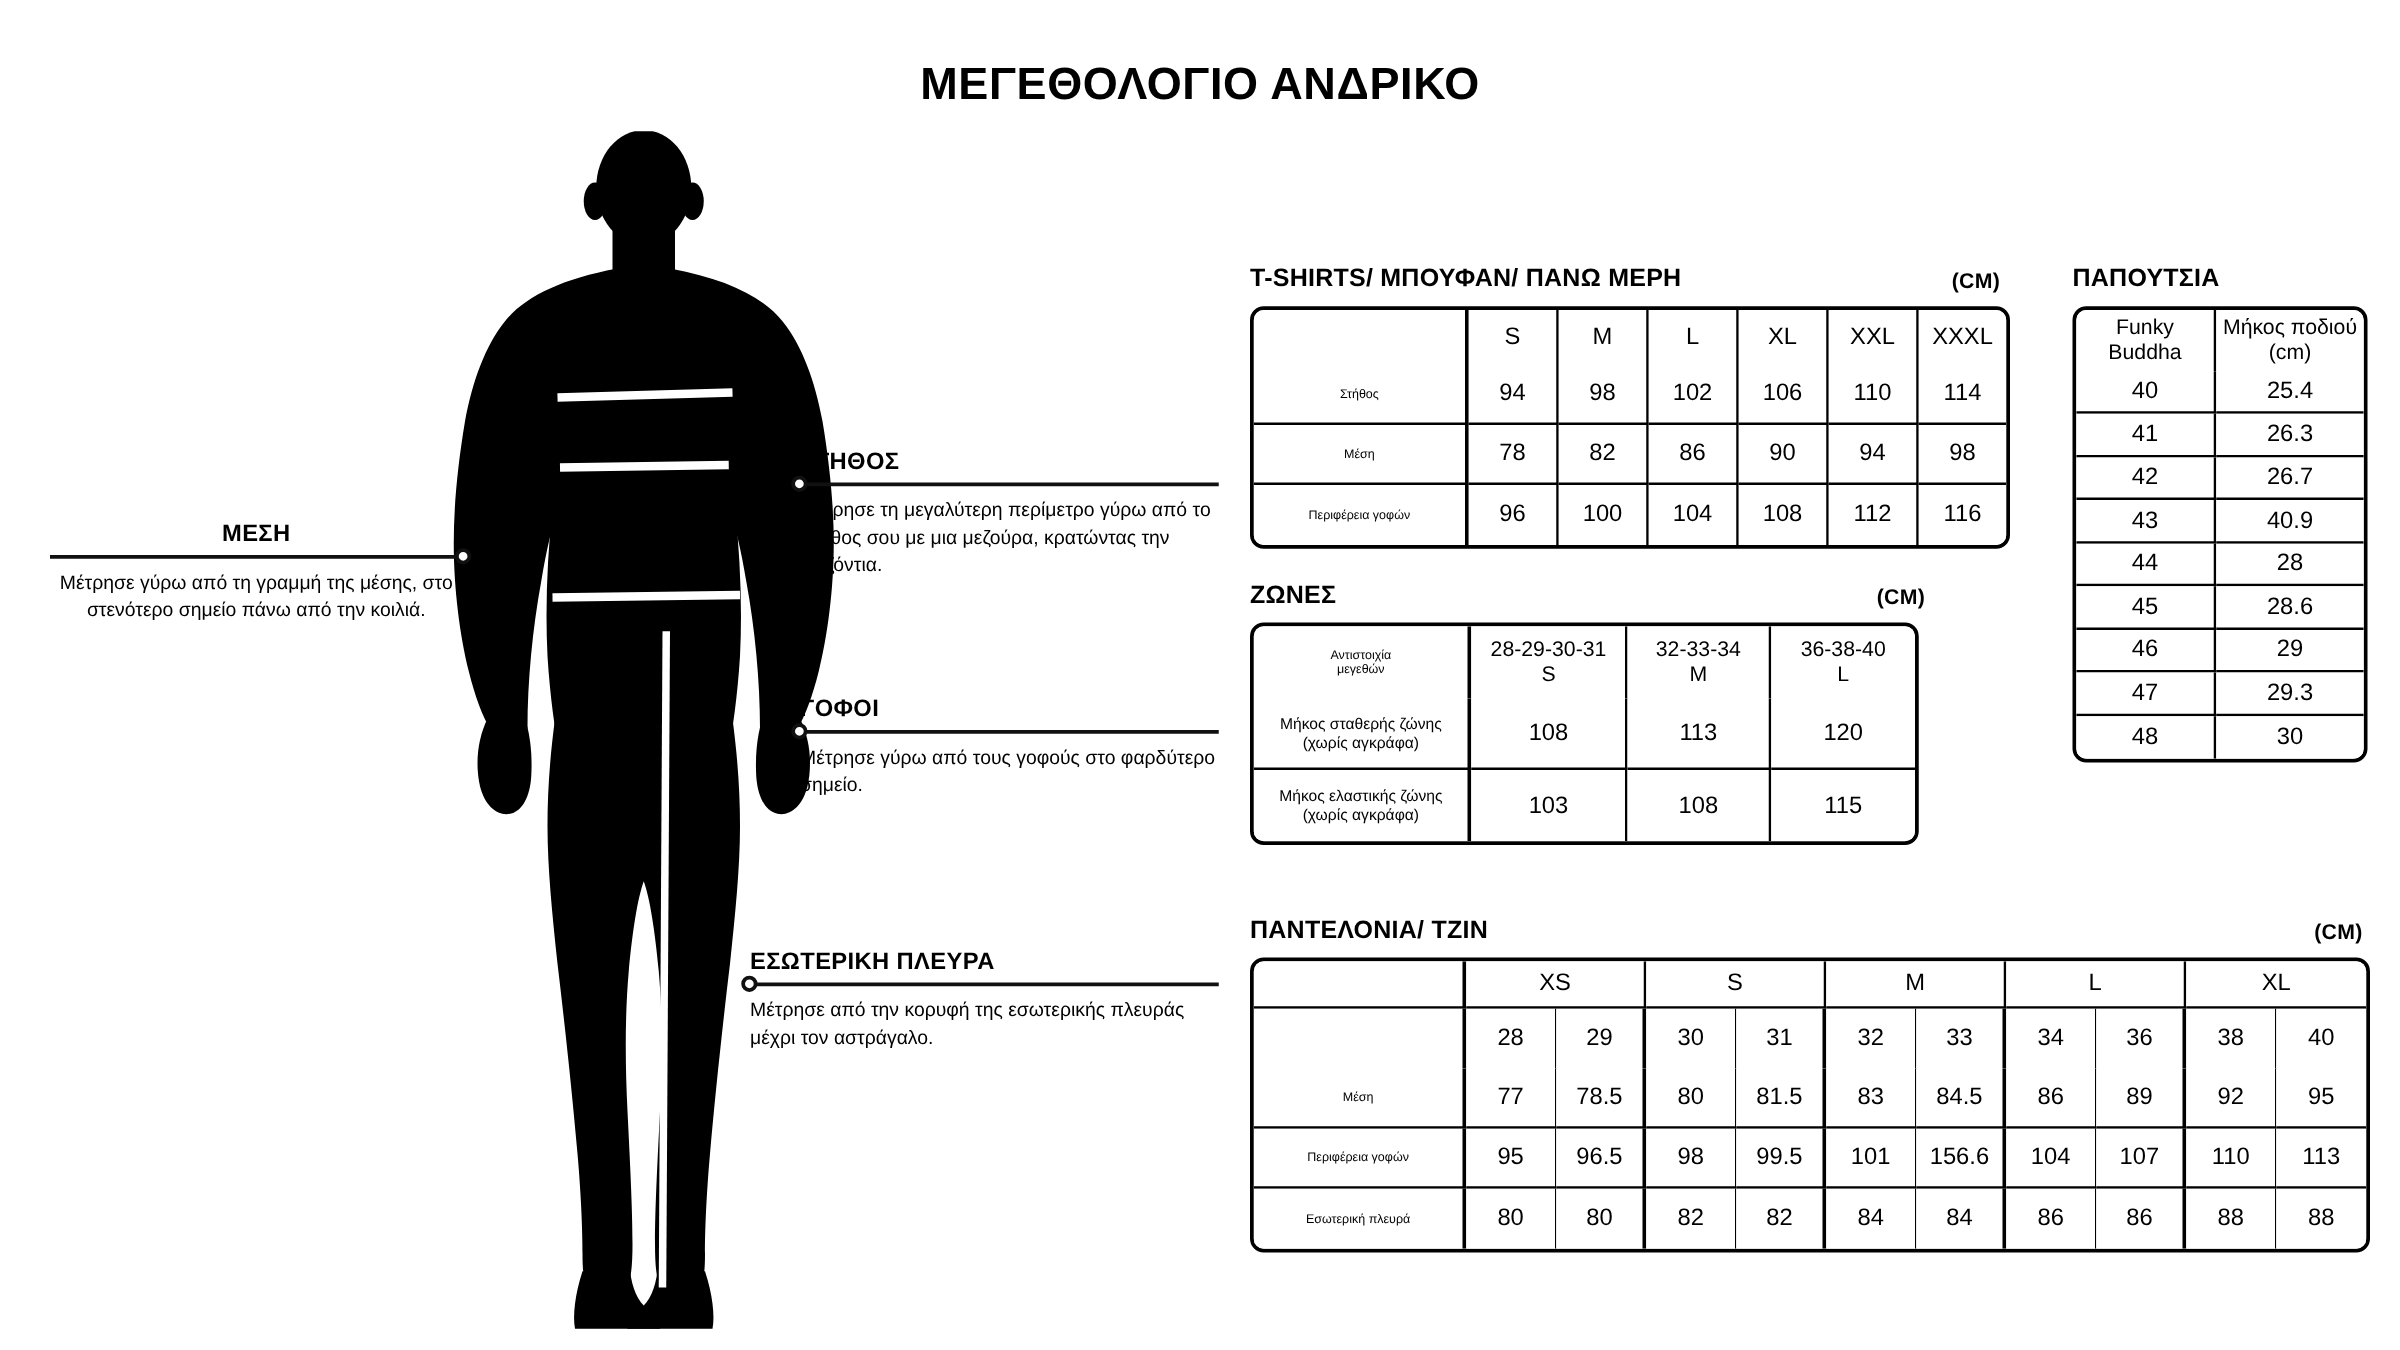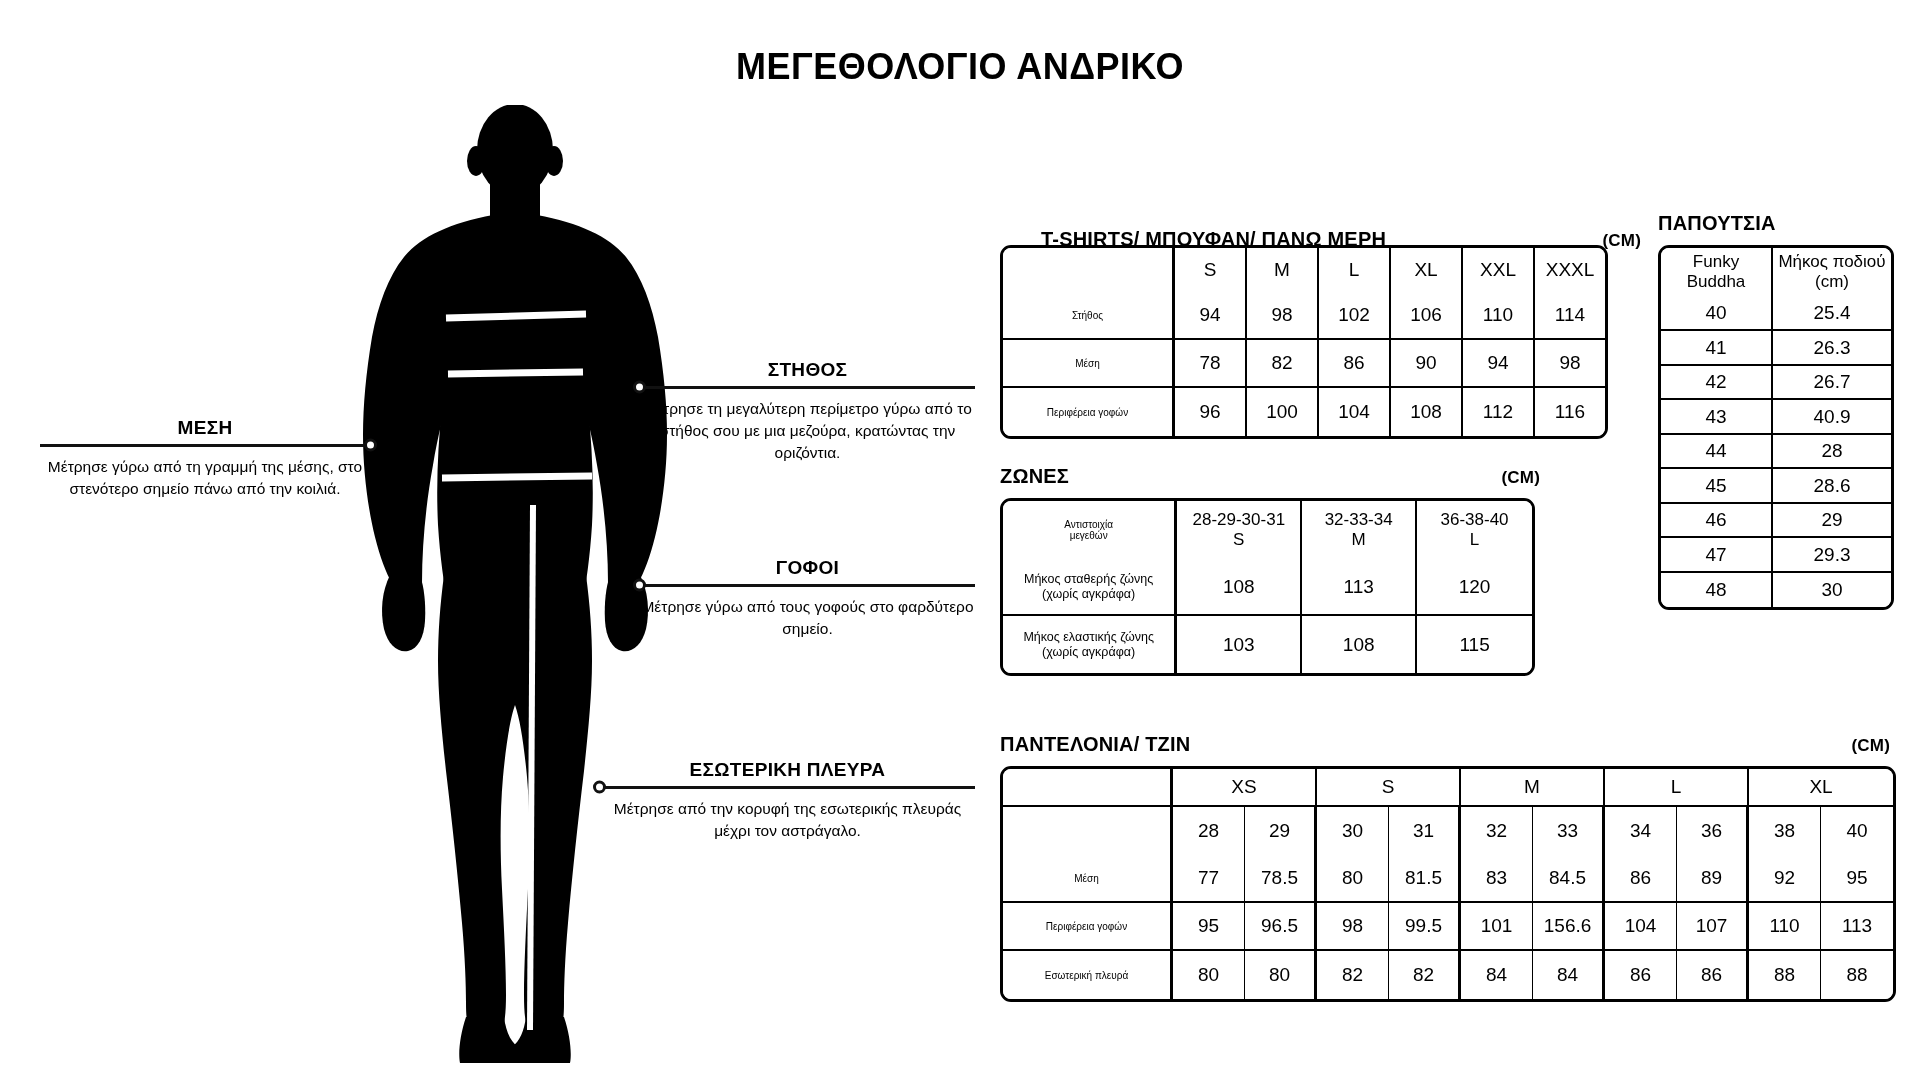--- a/index.html
+++ b/index.html
@@ -25,21 +25,21 @@
 
   
   .callout { position: absolute; }
   .callout .c-label {
     font-size: 19px; font-weight: bold; letter-spacing: 0.3px;
     line-height: 1.1; white-space: nowrap;
   }
   .callout .c-rule { height: 3px; background: #111111; margin-top: 5px; position: relative; }
   .callout .c-desc { font-size: 15.5px; line-height: 1.42; margin-top: 9px; }
 
-  .callout.right { text-align: center; }
+  .callout.right { text-align: left; }
   .callout.left  { text-align: center; }
 
   .dot {
     position: absolute; top: 50%; width: 13px; height: 13px;
     border: 3px solid #111111; border-radius: 50%;
     background: #ffffff; transform: translateY(-50%);
   }
   .dot.at-left  { left: -7px; }
   .dot.at-right { right: -7px; }
 
@@ -203,21 +203,21 @@
   </div>
 
   <div class="callout right" style="left:600px; top:760px; width:375px;">
     <div class="c-label">ΕΣΩΤΕΡΙΚΗ ΠΛΕΥΡΑ</div>
     <div class="c-rule">
       <span class="dot at-left"></span>
     </div>
     <div class="c-desc">Μέτρησε από την κορυφή της εσωτερικής πλευράς μέχρι τον αστράγαλο.</div>
   </div>
 
-  <div class="tbl-head" style="left:1041px; top:212px; width:600px;margin-top:16px;">
+  <div class="tbl-head" style="left:1000px; top:212px; width:600px;">
     <span>T-SHIRTS/ ΜΠΟΥΦΑΝ/ ΠΑΝΩ ΜΕΡΗ</span>
     <span class="unit">(CM)</span>
   </div>
 
   <table class="sz-table" id="t-tshirts" style="left:1000px; top:245px; width:602px;">
     <colgroup>
       <col style="width:172px">
         <col style="width:72px">
         <col style="width:72px">
       <col style="width:72px">

